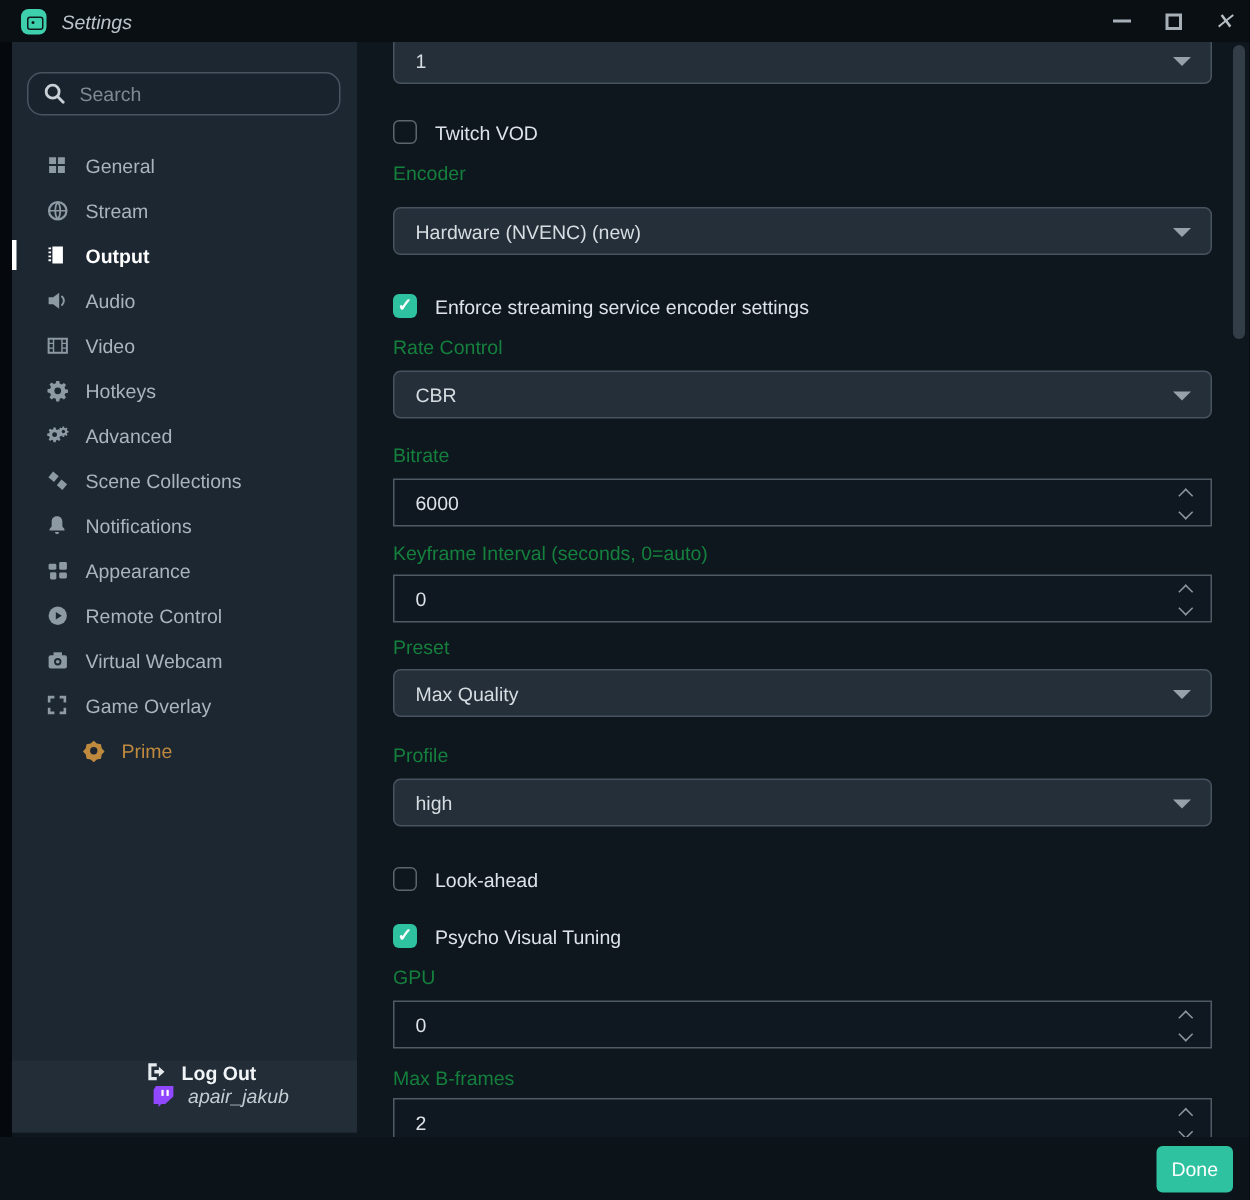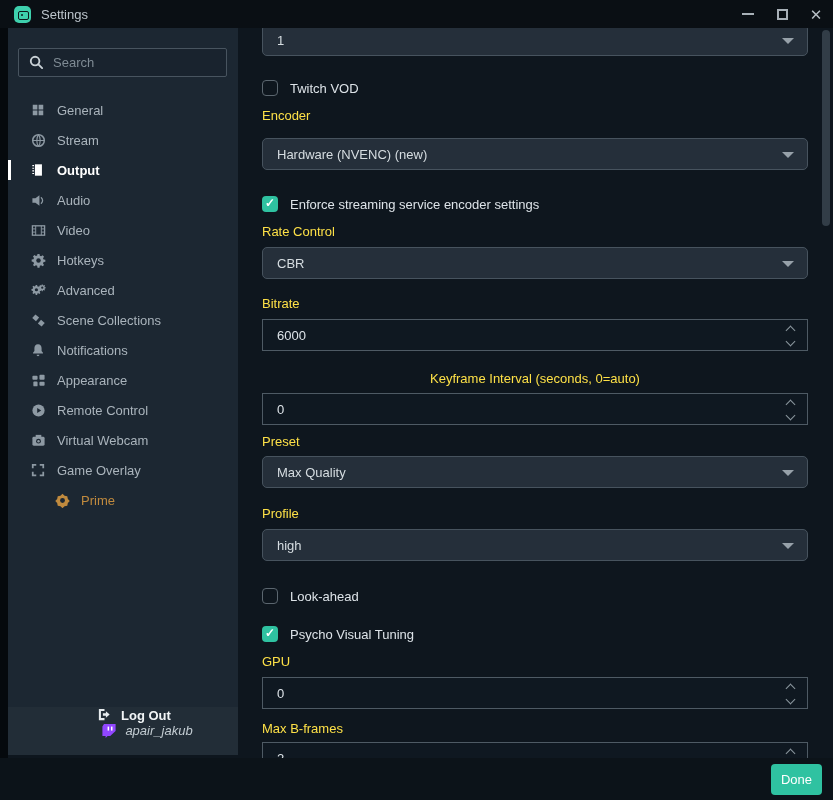--- a/index.html
+++ b/index.html
@@ -9,21 +9,21 @@
     --input-bg:#0f1821; --input-border:#4e5a64;
     --text:#dfe5e9; --muted:#8d99a3; --teal:#2fc2a1; --gold:#c08a3e;
     --twitch:#9146ff; --white:#fff;
   }
   *{box-sizing:border-box;margin:0;padding:0;font-family:"Liberation Sans",sans-serif;}
   body{background:#000;}
   .window{position:relative;width:833px;height:800px;background:var(--content);overflow:hidden;}
 
   
   .titlebar{position:absolute;left:0;top:0;width:833px;height:28px;background:var(--titlebar);
-    display:flex;align-items:center;z-index:30;}
+    display:flex;align-items:center;z-index:30;font-style:italic;}
   .app-icon{width:17px;height:17px;background:#3ed0ad;border-radius:5px;margin-left:14px;
     position:relative;}
   .app-icon::before{content:"";position:absolute;left:4px;top:5px;width:9px;height:7px;
     border:1.5px solid #0d1a1c;border-radius:2px;}
   .app-icon::after{content:"";position:absolute;left:7px;top:8px;width:2px;height:2px;
     background:#0d1a1c;border-radius:50%;}
   .title-text{color:#bcc4cb;font-size:13px;margin-left:10px;}
   .win-controls{margin-left:auto;display:flex;align-items:center;height:100%;}
   .win-btn{width:34px;height:28px;display:flex;align-items:center;justify-content:center;
     color:#a8b0b7;cursor:pointer;}
@@ -35,21 +35,21 @@
   .left-strip{position:absolute;left:0;top:28px;width:8px;height:772px;background:#05090d;}
   .sidebar{position:absolute;left:8px;top:28px;width:230px;height:727px;background:var(--sidebar);}
   .content{position:absolute;left:238px;top:28px;width:595px;height:730px;background:var(--content);
     overflow:hidden;}
   .footer{position:absolute;left:0;top:758px;width:833px;height:42px;background:var(--footer);
     display:flex;align-items:center;justify-content:flex-end;z-index:20;}
 
   
   .search-wrap{margin:20px 11px 0 10px;position:relative;}
   .search-input{width:100%;height:29px;background:rgba(0,0,0,.08);border:1px solid #48545f;
-    border-radius:2px;color:var(--text);font-size:13px;padding:0 10px 0 34px;outline:none;}
+    border-radius:10px;color:var(--text);font-size:13px;padding:0 10px 0 34px;outline:none;}
   .search-input::placeholder{color:#7f8b94;}
   .search-icon{position:absolute;left:11px;top:7px;width:15px;height:15px;}
   .nav{margin-top:18px;}
   .nav-item{position:relative;height:30px;display:flex;align-items:center;padding-left:22px;
     color:#aab4bc;font-size:13px;cursor:pointer;}
   .nav-item .ico{width:16px;height:16px;margin-right:11px;color:#8d99a3;flex:none;display:flex;
     align-items:center;justify-content:center;}
   .nav-item.active{color:#fff;font-weight:bold;}
   .nav-item.active .ico{color:#fff;}
   .nav-item.active::before{content:"";position:absolute;left:0;top:5px;width:3px;height:20px;background:#fff;}
@@ -59,21 +59,21 @@
   .sidebar-footer{position:absolute;left:0;bottom:0;width:230px;height:48px;background:var(--sidebar-footer);
     display:flex;align-items:center;padding-left:22px;flex-direction:column;}
   .logout{display:flex;align-items:center;color:#f2f5f7;font-weight:bold;font-size:13px;cursor:pointer;}
   .logout .ico{width:16px;height:16px;margin-right:8px;color:#e6ebee;}
   .account{display:flex;align-items:flex-start;margin-left:26px;font-style:italic;}
   .twitch-icon{width:16px;height:16px;margin-right:8px;}
   .username{color:#c3ccd2;font-size:13px;}
 
   
   .form{padding:0 25px 0 24px;}
-  label.f-label{display:block;color:#fde047;font-size:13px;height:15px;line-height:15px;}
+  label.f-label{display:block;color:#15803d;font-size:13px;height:15px;line-height:15px;}
   .select{position:relative;height:32px;background:var(--field);border:1px solid var(--field-border);
     border-radius:5px;display:flex;align-items:center;padding:0 14px;color:#d6dde1;font-size:13px;
     cursor:pointer;}
   .select .caret{position:absolute;right:13px;top:13px;width:0;height:0;
     border-left:6px solid transparent;border-right:6px solid transparent;border-top:6px solid #97a1a9;}
   .num{position:relative;height:32px;background:var(--input-bg);border:1px solid var(--input-border);
     border-radius:0;}
   .num input{width:100%;height:100%;background:transparent;border:0;outline:none;color:#dde3e8;
     font-size:13px;padding:0 30px 0 14px;}
   .spin{position:absolute;right:10px;top:6px;width:12px;height:20px;cursor:pointer;}
@@ -338,21 +338,21 @@
 
       <label class="f-label" style="margin-top:17px;">Bitrate</label>
       <div class="num" style="margin-top:8px;">
         <input value="6000" style="">
         <span class="spin">
             <i class="up"></i>
             <i class="dn"></i>
           </span>
       </div>
 
-      <label class="f-label" style="margin-top:20px;text-align:center;">Keyframe Interval (seconds, 0=auto)</label>
+      <label class="f-label" style="margin-top:10px;">Keyframe Interval (seconds, 0=auto)</label>
       <div class="num" style="margin-top:7px;">
         <input value="0" style="">
         <span class="spin">
             <i class="up"></i>
             <i class="dn"></i>
           </span>
       </div>
 
       <label class="f-label" style="margin-top:9px;">Preset</label>
       <div class="select" style="margin-top:7px;">

